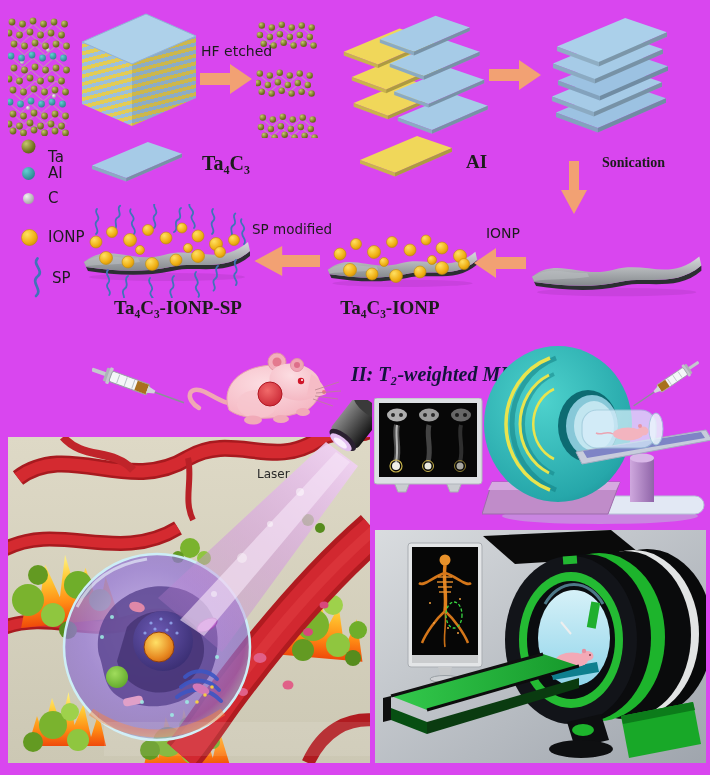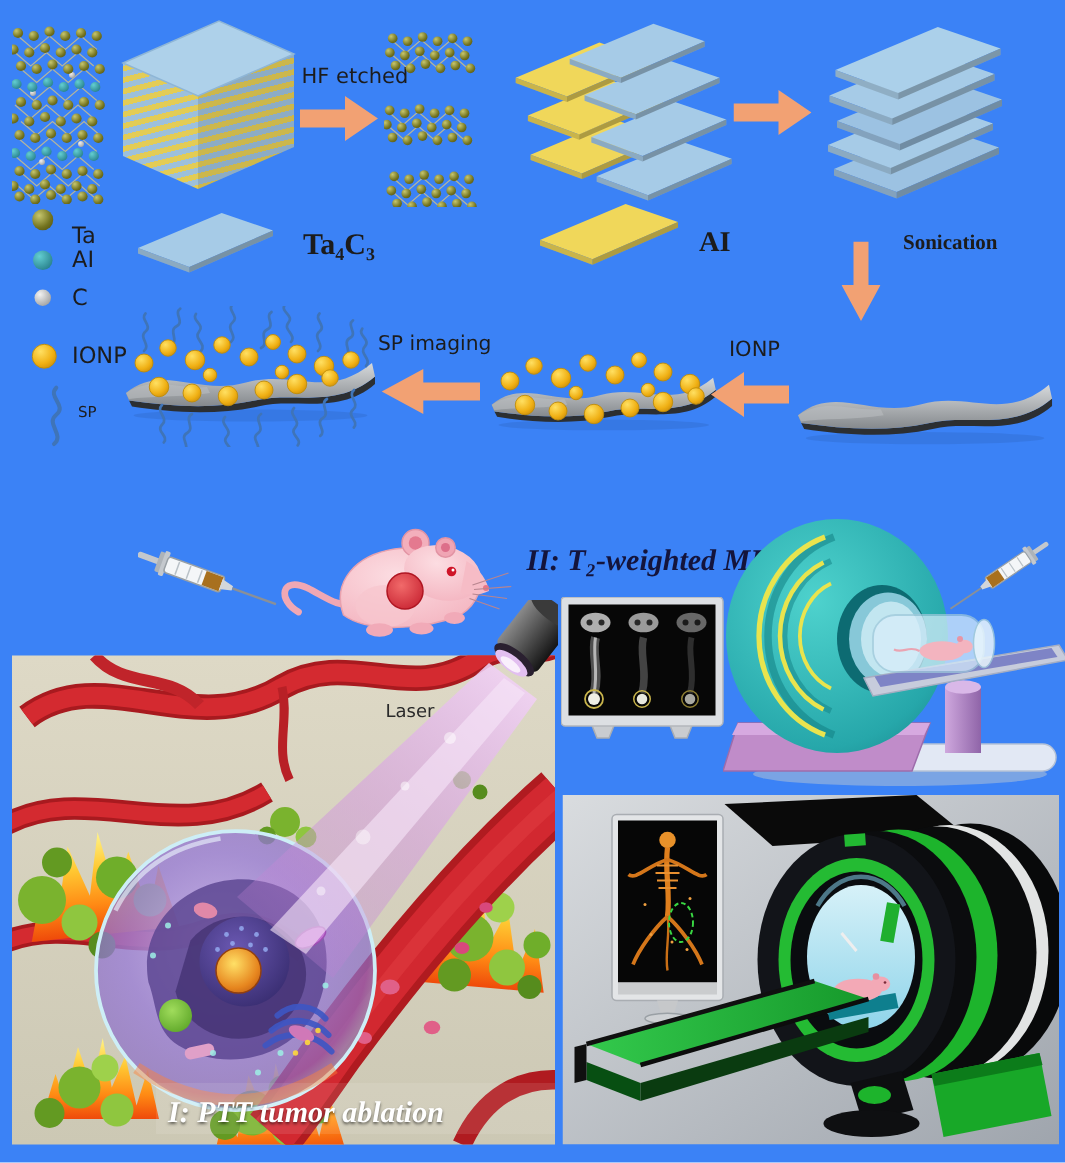--- a/index.html
+++ b/index.html
@@ -1,16 +1,16 @@
 <!DOCTYPE html>
 <html><head>
 <meta charset="utf-8">
 <style>
   html,body{margin:0;padding:0;background:#fff;}
-  #figure{position:relative;width:710px;height:775px;background:#3b82f6;overflow:hidden;
+  #figure{position:relative;width:710px;height:775px;background:#d946ef;overflow:hidden;
           font-family:"DejaVu Sans",sans-serif;}
   .abs{position:absolute;}
   .lbl{position:absolute;color:#1c1c1c;white-space:nowrap;line-height:1.1;}
   .b{font-weight:bold;font-family:Liberation Serif, serif;}
   .i{font-style:italic;}
   .ctr{text-align:center;}
   .white{color:#ffffff;text-shadow:0 1px 2px rgba(0,0,0,.55);}
   svg{display:block;}
 </style>
 </head>
@@ -215,21 +215,21 @@
 </svg>
 
 <svg class="abs" style="left:20px;top:228px" width="19" height="19">
       <circle cx="9.5" cy="9.5" r="8" fill="url(#gIONP)" stroke="#bf8d07" stroke-width=".6"></circle>
     </svg>
 <div class="lbl" style="left:48px;top:229px;font-size:15px">IONP</div>
 
 <svg class="abs" style="left:24px;top:254px" width="28" height="46">
   <use href="#squig" xlink:href="#squig" transform="translate(12,42) scale(1.5)" stroke="#3f74b8" stroke-width="1.8"></use>
 </svg>
-<div class="lbl" style="left:52px;top:270px;font-size:10px">SP</div>
+<div class="lbl" style="left:52px;top:270px;font-size:15px">SP</div>
 
 <svg class="abs" style="left:78px;top:204px" width="182" height="94">
   <use href="#wave" xlink:href="#wave" transform="translate(4,16)"></use>
   <g stroke="#3f74b8" stroke-width="1.8">
     <use href="#squig" xlink:href="#squig" transform="translate(18,30)"></use>
     <use href="#squig" xlink:href="#squig" transform="translate(36,26) rotate(12)"></use>
     <use href="#squig" xlink:href="#squig" transform="translate(56,30) rotate(-10)"></use>
     <use href="#squig" xlink:href="#squig" transform="translate(76,24)"></use>
     <use href="#squig" xlink:href="#squig" transform="translate(96,28) rotate(14)"></use>
     <use href="#squig" xlink:href="#squig" transform="translate(116,24) rotate(-12)"></use>
@@ -257,22 +257,23 @@
     <circle cx="28" cy="54" r="6.5"></circle>
         <circle cx="50" cy="58" r="6"></circle>
         <circle cx="74" cy="60" r="6.5"></circle>
     <circle cx="98" cy="56" r="6"></circle>
         <circle cx="120" cy="52" r="6.5"></circle>
         <circle cx="142" cy="48" r="5.5"></circle>
     <circle cx="62" cy="46" r="4.5"></circle>
         <circle cx="110" cy="44" r="4.5"></circle>
   </g>
 </svg>
-
-<div class="lbl" style="left:252px;top:222px;font-size:13.5px">SP imaging</div>
+<div class="lbl b ctr" style="left:88px;top:298px;width:180px;font-size:19px">Ta₄C₃-IONP-SP</div>
+
+<div class="lbl" style="left:252px;top:222px;font-size:13.5px">SP modified</div>
 <svg class="abs" style="left:254px;top:246px" width="66" height="30">
   <use href="#arrowR" xlink:href="#arrowR" transform="translate(66,0) scale(-1.26,1)" fill="#f2a173"></use>
 </svg>
 
 <svg class="abs" style="left:324px;top:228px" width="158" height="70">
   <use href="#wave" xlink:href="#wave" transform="translate(2,4) scale(.9)"></use>
   <g fill="url(#gIONP)" stroke="#c08c08" stroke-width=".6">
     <circle cx="16" cy="26" r="6"></circle>
         <circle cx="32" cy="16" r="5.5"></circle>
         <circle cx="50" cy="24" r="6.5"></circle>
@@ -284,20 +285,21 @@
     <circle cx="26" cy="42" r="6.5"></circle>
         <circle cx="48" cy="46" r="6"></circle>
         <circle cx="72" cy="48" r="6.5"></circle>
     <circle cx="96" cy="44" r="6"></circle>
         <circle cx="118" cy="40" r="6.5"></circle>
         <circle cx="140" cy="36" r="5.5"></circle>
     <circle cx="60" cy="34" r="4.5"></circle>
         <circle cx="108" cy="32" r="4.5"></circle>
   </g>
 </svg>
+<div class="lbl b ctr" style="left:316px;top:298px;width:148px;font-size:19px">Ta₄C₃-IONP</div>
 
 <div class="lbl ctr" style="left:478px;top:226px;width:50px;font-size:14px">IONP</div>
 <svg class="abs" style="left:474px;top:248px" width="52" height="30">
   <use href="#arrowR" xlink:href="#arrowR" transform="translate(52,0) scale(-1,1)" fill="#f2a173"></use>
 </svg>
 
 <svg class="abs" style="left:526px;top:230px" width="182" height="70">
   <use href="#wave" xlink:href="#wave" transform="translate(4,4) scale(1.02)"></use>
 </svg>
 
@@ -564,21 +566,20 @@
   <g transform="translate(344,28) rotate(38)">
     <rect x="-17" y="-26" width="34" height="40" rx="4" fill="url(#laserBody)"></rect>
     <ellipse cx="0" cy="-26" rx="17" ry="6" fill="#3a3a3a"></ellipse>
     <ellipse cx="0" cy="15" rx="16" ry="6.5" fill="#2a2030"></ellipse>
     <ellipse cx="0" cy="18" rx="13" ry="5" fill="#e2bff0"></ellipse>
     <ellipse cx="0" cy="19" rx="8" ry="3" fill="#f9effc"></ellipse>
   </g>
 </svg>
 
 <div class="lbl" style="left:257px;top:468px;font-size:12px;color:#2a2a2a">Laser</div>
-<div class="lbl b i white" style="left:112px;top:731px;font-size:20px">I: PTT tumor ablation</div>
 
 <svg class="abs" style="left:375px;top:530px" width="331" height="233">
   <defs>
     <linearGradient id="ctBg" x1="0" y1="0" x2="1" y2="1">
       <stop offset="0" stop-color="#d9dcdf"></stop>
           <stop offset="1" stop-color="#9fa5ad"></stop>
     </linearGradient>
     <linearGradient id="boreG" x1="0" y1="0" x2="0" y2="1">
       <stop offset="0" stop-color="#d6f1f8"></stop>
           <stop offset="1" stop-color="#8fd4ea"></stop>

